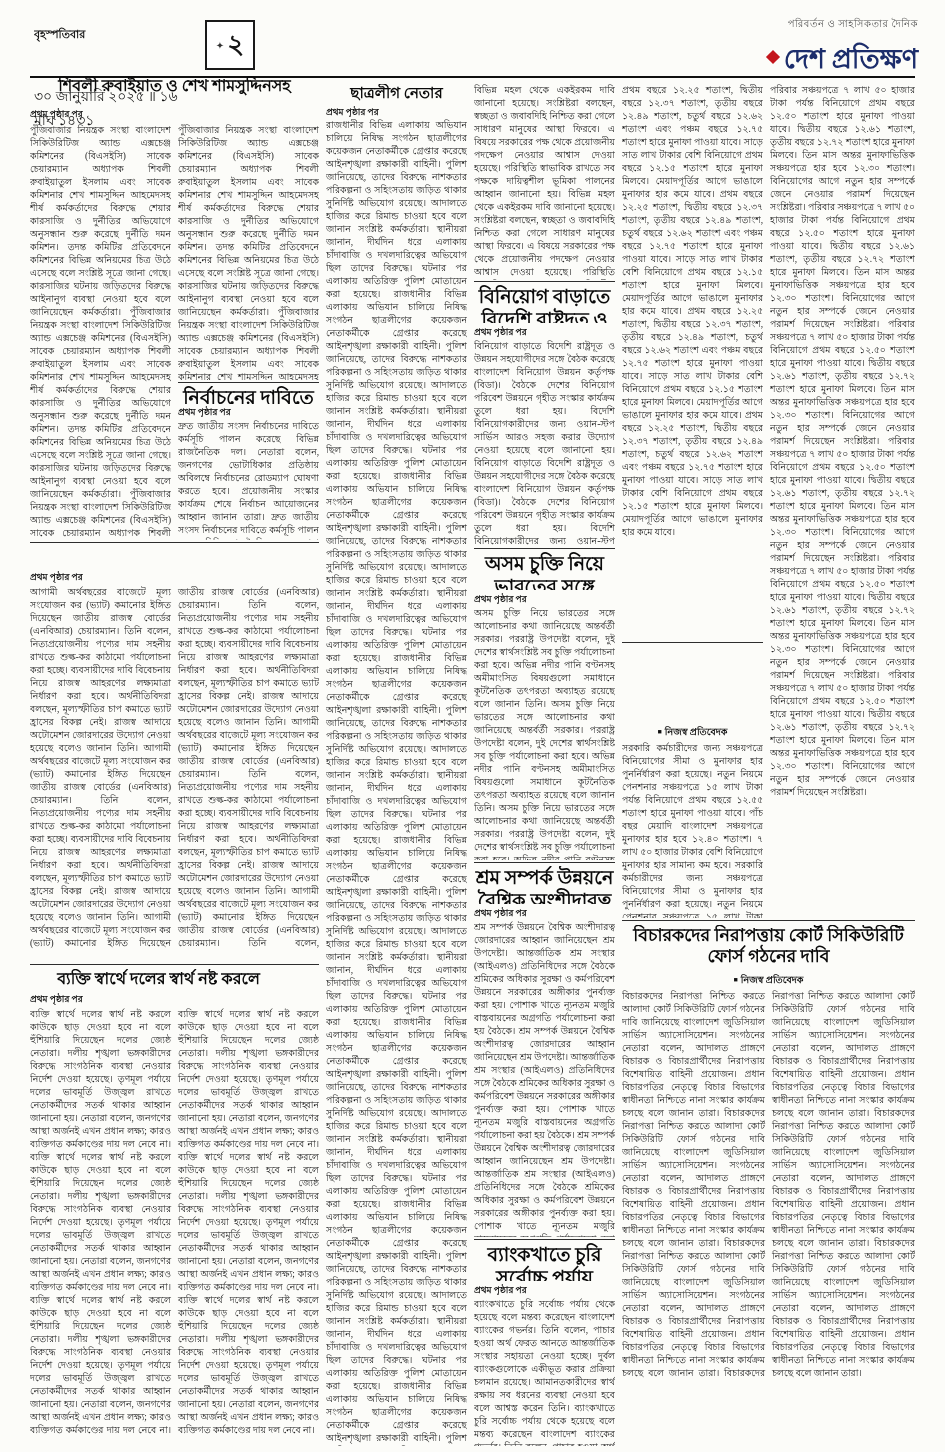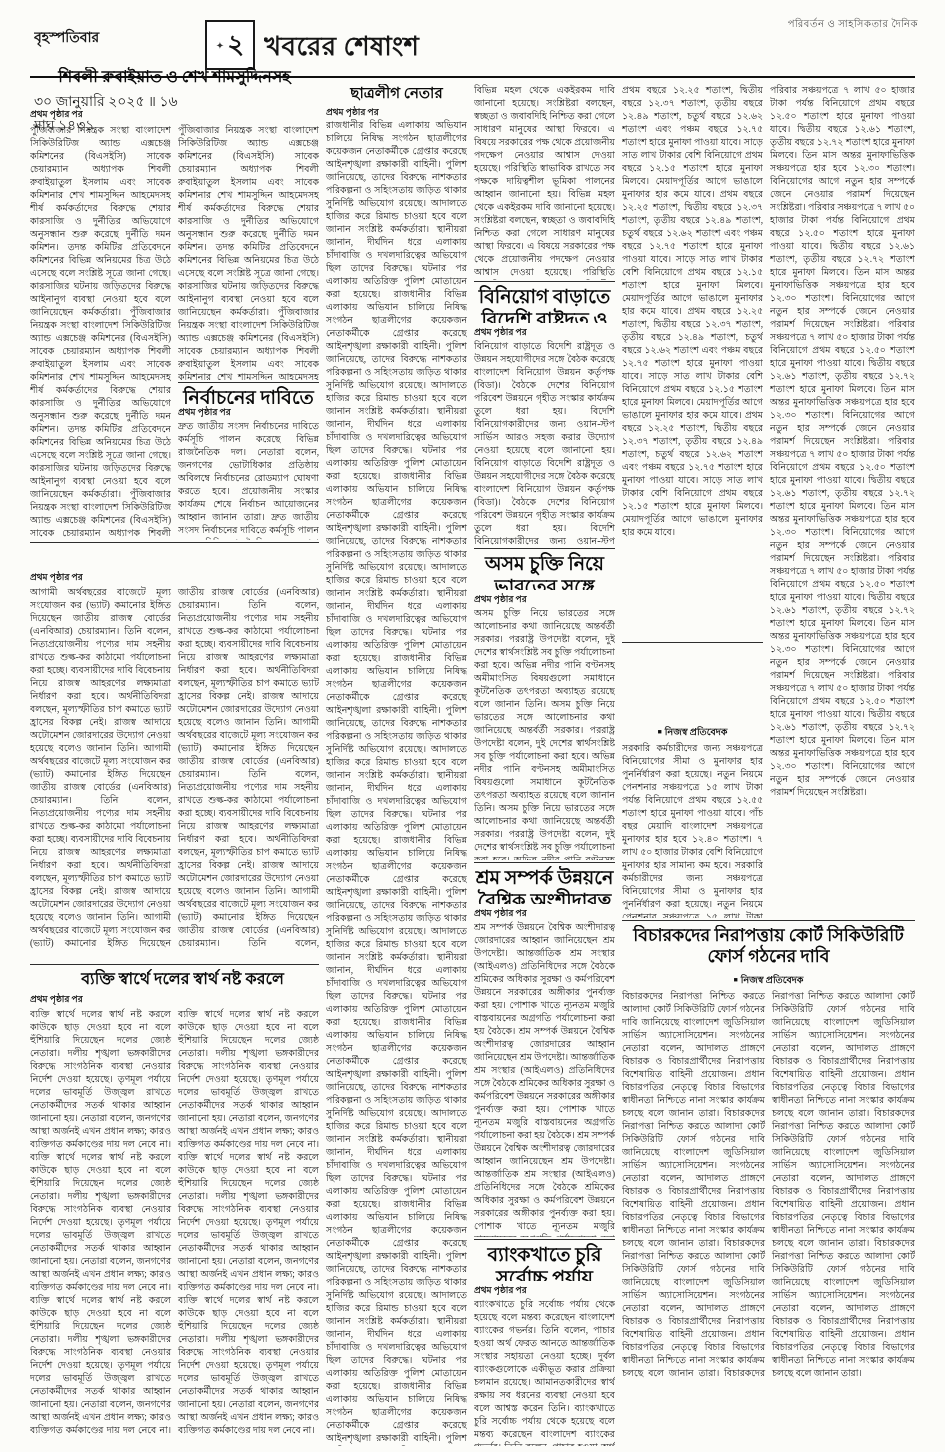--- a/index.html
+++ b/index.html
@@ -15,21 +15,21 @@
   .h16{font-size:16px;}
   .h15{font-size:15px;}
   .h14{font-size:19px;}
   .kicker{font-size:9px;font-weight:bold;text-align:left;color:#111;}
   .byline{font-size:9.5px;font-weight:bold;text-align:center;color:#111;}
   .byline .bullet{font-size:7px;vertical-align:1px;margin-right:3px;}
   .body{font-size:9.3px;line-height:13px;text-align:justify;color:#1d1d1d;}
   .cols2{column-count:2;column-gap:7px;}
   .rule{border-top:1px solid #2e2e2e;height:0;}
   .header-rule{border-top:2px solid #101010;height:0;}
-  .weekday{font-size:14px;font-weight:bold;}
+  .weekday{font-size:11px;font-weight:bold;}
   .dateline{font-size:14px;margin-top:40px;}
   .pagebox{
     position:absolute;left:205px;top:20px;width:46px;height:46px;
     border:2px solid #1a1a1a;display:flex;align-items:center;justify-content:center;gap:3px;
     background:#fff;
   }
   .pagenum{font-size:26px;font-weight:bold;line-height:1;}
   .ornament{font-size:10px;color:#333;}
   .section-title{font-size:26px;font-weight:bold;letter-spacing:0.5px;}
   .masthead{position:absolute;left:718px;top:16px;width:200px;text-align:right;}
@@ -51,44 +51,46 @@
   <div class="abs" style="left:34px;top:26px;width:160px;">
     <div class="weekday">বৃহস্পতিবার</div>
     <div class="dateline">৩০ জানুয়ারি ২০২৫ ॥ ১৬ মাঘ ১৪৩১</div>
   </div>
 
   <div class="pagebox">
     <span class="ornament">✦</span>
     <span class="pagenum">২</span>
   </div>
 
-  <div class="abs section-title" style="left:264px;top:26px;width:300px;">খবরের শেষাংশ</div>
 
   <div class="masthead">
     <div class="masthead-tagline">পরিবর্তন ও সাহসিকতার দৈনিক</div>
+    <div>
+      <span class="masthead-accent"></span><span class="masthead-title">দেশ প্রতিক্ষণ</span>
+    </div>
   </div>
 
   <div class="abs header-rule" style="left:30px;top:76px;width:885px;"></div>
 
-  <div class="abs headline h16" style="left:30px;top:67px;width:289px;height:22px;">শিবলী রুবাইয়াত ও শেখ শামসুদ্দিনসহ</div>
+  <div class="abs headline h16" style="left:30px;top:76px;width:289px;height:22px;">শিবলী রুবাইয়াত ও শেখ শামসুদ্দিনসহ</div>
   <div class="abs kicker" style="left:30px;top:107px;width:289px;height:13px;">প্রথম পৃষ্ঠার পর</div>
   <div class="abs body" style="left:30px;top:124px;width:141px;height:416px;">পুঁজিবাজার নিয়ন্ত্রক সংস্থা বাংলাদেশ সিকিউরিটিজ অ্যান্ড এক্সচেঞ্জ কমিশনের (বিএসইসি) সাবেক চেয়ারম্যান অধ্যাপক শিবলী রুবাইয়াতুল ইসলাম এবং সাবেক কমিশনার শেখ শামসুদ্দিন আহমেদসহ শীর্ষ কর্মকর্তাদের বিরুদ্ধে শেয়ার কারসাজি ও দুর্নীতির অভিযোগে অনুসন্ধান শুরু করেছে দুর্নীতি দমন কমিশন। তদন্ত কমিটির প্রতিবেদনে কমিশনের বিভিন্ন অনিয়মের চিত্র উঠে এসেছে বলে সংশ্লিষ্ট সূত্রে জানা গেছে। কারসাজির ঘটনায় জড়িতদের বিরুদ্ধে আইনানুগ ব্যবস্থা নেওয়া হবে বলে জানিয়েছেন কর্মকর্তারা। পুঁজিবাজার নিয়ন্ত্রক সংস্থা বাংলাদেশ সিকিউরিটিজ অ্যান্ড এক্সচেঞ্জ কমিশনের (বিএসইসি) সাবেক চেয়ারম্যান অধ্যাপক শিবলী রুবাইয়াতুল ইসলাম এবং সাবেক কমিশনার শেখ শামসুদ্দিন আহমেদসহ শীর্ষ কর্মকর্তাদের বিরুদ্ধে শেয়ার কারসাজি ও দুর্নীতির অভিযোগে অনুসন্ধান শুরু করেছে দুর্নীতি দমন কমিশন। তদন্ত কমিটির প্রতিবেদনে কমিশনের বিভিন্ন অনিয়মের চিত্র উঠে এসেছে বলে সংশ্লিষ্ট সূত্রে জানা গেছে। কারসাজির ঘটনায় জড়িতদের বিরুদ্ধে আইনানুগ ব্যবস্থা নেওয়া হবে বলে জানিয়েছেন কর্মকর্তারা। পুঁজিবাজার নিয়ন্ত্রক সংস্থা বাংলাদেশ সিকিউরিটিজ অ্যান্ড এক্সচেঞ্জ কমিশনের (বিএসইসি) সাবেক চেয়ারম্যান অধ্যাপক শিবলী রুবাইয়াতুল ইসলাম এবং সাবেক কমিশনার শেখ শামসুদ্দিন আহমেদসহ শীর্ষ কর্মকর্তাদের বিরুদ্ধে শেয়ার কারসাজি ও দুর্নীতির অভিযোগে অনুসন্ধান শুরু করেছে দুর্নীতি দমন কমিশন। তদন্ত কমিটির প্রতিবেদনে কমিশনের বিভিন্ন অনিয়মের চিত্র উঠে এসেছে বলে সংশ্লিষ্ট সূত্রে জানা গেছে। কারসাজির ঘটনায় জড়িতদের বিরুদ্ধে আইনানুগ ব্যবস্থা নেওয়া হবে বলে জানিয়েছেন কর্মকর্তারা।</div>
   <div class="abs body" style="left:178px;top:124px;width:141px;height:256px;">পুঁজিবাজার নিয়ন্ত্রক সংস্থা বাংলাদেশ সিকিউরিটিজ অ্যান্ড এক্সচেঞ্জ কমিশনের (বিএসইসি) সাবেক চেয়ারম্যান অধ্যাপক শিবলী রুবাইয়াতুল ইসলাম এবং সাবেক কমিশনার শেখ শামসুদ্দিন আহমেদসহ শীর্ষ কর্মকর্তাদের বিরুদ্ধে শেয়ার কারসাজি ও দুর্নীতির অভিযোগে অনুসন্ধান শুরু করেছে দুর্নীতি দমন কমিশন। তদন্ত কমিটির প্রতিবেদনে কমিশনের বিভিন্ন অনিয়মের চিত্র উঠে এসেছে বলে সংশ্লিষ্ট সূত্রে জানা গেছে। কারসাজির ঘটনায় জড়িতদের বিরুদ্ধে আইনানুগ ব্যবস্থা নেওয়া হবে বলে জানিয়েছেন কর্মকর্তারা। পুঁজিবাজার নিয়ন্ত্রক সংস্থা বাংলাদেশ সিকিউরিটিজ অ্যান্ড এক্সচেঞ্জ কমিশনের (বিএসইসি) সাবেক চেয়ারম্যান অধ্যাপক শিবলী রুবাইয়াতুল ইসলাম এবং সাবেক কমিশনার শেখ শামসুদ্দিন আহমেদসহ শীর্ষ কর্মকর্তাদের বিরুদ্ধে শেয়ার কারসাজি ও দুর্নীতির অভিযোগে অনুসন্ধান শুরু করেছে দুর্নীতি দমন কমিশন। তদন্ত কমিটির প্রতিবেদনে কমিশনের বিভিন্ন অনিয়মের চিত্র উঠে এসেছে বলে সংশ্লিষ্ট সূত্রে জানা গেছে। কারসাজির ঘটনায় জড়িতদের বিরুদ্ধে আইনানুগ ব্যবস্থা নেওয়া হবে বলে জানিয়েছেন কর্মকর্তারা।</div>
 
   <div class="abs rule" style="left:178px;top:382px;width:141px;"></div>
   <div class="abs headline h14" style="left:178px;top:386px;width:141px;height:18px;">নির্বাচনের দাবিতে</div>
   <div class="abs kicker" style="left:178px;top:405px;width:141px;height:12px;">প্রথম পৃষ্ঠার পর</div>
   <div class="abs body" style="left:178px;top:420px;width:141px;height:120px;">দ্রুত জাতীয় সংসদ নির্বাচনের দাবিতে কর্মসূচি পালন করেছে বিভিন্ন রাজনৈতিক দল। নেতারা বলেন, জনগণের ভোটাধিকার প্রতিষ্ঠায় অবিলম্বে নির্বাচনের রোডম্যাপ ঘোষণা করতে হবে। প্রয়োজনীয় সংস্কার কার্যক্রম শেষে নির্বাচন আয়োজনের আহ্বান জানান তারা। দ্রুত জাতীয় সংসদ নির্বাচনের দাবিতে কর্মসূচি পালন করেছে বিভিন্ন রাজনৈতিক দল। নেতারা বলেন, জনগণের ভোটাধিকার প্রতিষ্ঠায় অবিলম্বে নির্বাচনের রোডম্যাপ ঘোষণা করতে হবে। প্রয়োজনীয় সংস্কার কার্যক্রম শেষে নির্বাচন আয়োজনের আহ্বান জানান তারা।</div>
 
   <div class="abs rule" style="left:30px;top:542px;width:289px;"></div>
   <div class="abs kicker" style="left:30px;top:570px;width:289px;height:13px;">প্রথম পৃষ্ঠার পর</div>
   <div class="abs body cols2" style="left:30px;top:586px;width:289px;height:376px;">আগামী অর্থবছরের বাজেটে মূল্য সংযোজন কর (ভ্যাট) কমানোর ইঙ্গিত দিয়েছেন জাতীয় রাজস্ব বোর্ডের (এনবিআর) চেয়ারম্যান। তিনি বলেন, নিত্যপ্রয়োজনীয় পণ্যের দাম সহনীয় রাখতে শুল্ক-কর কাঠামো পর্যালোচনা করা হচ্ছে। ব্যবসায়ীদের দাবি বিবেচনায় নিয়ে রাজস্ব আহরণের লক্ষ্যমাত্রা নির্ধারণ করা হবে। অর্থনীতিবিদরা বলছেন, মূল্যস্ফীতির চাপ কমাতে ভ্যাট হ্রাসের বিকল্প নেই। রাজস্ব আদায়ে অটোমেশন জোরদারের উদ্যোগ নেওয়া হয়েছে বলেও জানান তিনি। আগামী অর্থবছরের বাজেটে মূল্য সংযোজন কর (ভ্যাট) কমানোর ইঙ্গিত দিয়েছেন জাতীয় রাজস্ব বোর্ডের (এনবিআর) চেয়ারম্যান। তিনি বলেন, নিত্যপ্রয়োজনীয় পণ্যের দাম সহনীয় রাখতে শুল্ক-কর কাঠামো পর্যালোচনা করা হচ্ছে। ব্যবসায়ীদের দাবি বিবেচনায় নিয়ে রাজস্ব আহরণের লক্ষ্যমাত্রা নির্ধারণ করা হবে। অর্থনীতিবিদরা বলছেন, মূল্যস্ফীতির চাপ কমাতে ভ্যাট হ্রাসের বিকল্প নেই। রাজস্ব আদায়ে অটোমেশন জোরদারের উদ্যোগ নেওয়া হয়েছে বলেও জানান তিনি। আগামী অর্থবছরের বাজেটে মূল্য সংযোজন কর (ভ্যাট) কমানোর ইঙ্গিত দিয়েছেন জাতীয় রাজস্ব বোর্ডের (এনবিআর) চেয়ারম্যান। তিনি বলেন, নিত্যপ্রয়োজনীয় পণ্যের দাম সহনীয় রাখতে শুল্ক-কর কাঠামো পর্যালোচনা করা হচ্ছে। ব্যবসায়ীদের দাবি বিবেচনায় নিয়ে রাজস্ব আহরণের লক্ষ্যমাত্রা নির্ধারণ করা হবে। অর্থনীতিবিদরা বলছেন, মূল্যস্ফীতির চাপ কমাতে ভ্যাট হ্রাসের বিকল্প নেই। রাজস্ব আদায়ে অটোমেশন জোরদারের উদ্যোগ নেওয়া হয়েছে বলেও জানান তিনি। আগামী অর্থবছরের বাজেটে মূল্য সংযোজন কর (ভ্যাট) কমানোর ইঙ্গিত দিয়েছেন জাতীয় রাজস্ব বোর্ডের (এনবিআর) চেয়ারম্যান। তিনি বলেন, নিত্যপ্রয়োজনীয় পণ্যের দাম সহনীয় রাখতে শুল্ক-কর কাঠামো পর্যালোচনা করা হচ্ছে। ব্যবসায়ীদের দাবি বিবেচনায় নিয়ে রাজস্ব আহরণের লক্ষ্যমাত্রা নির্ধারণ করা হবে। অর্থনীতিবিদরা বলছেন, মূল্যস্ফীতির চাপ কমাতে ভ্যাট হ্রাসের বিকল্প নেই। রাজস্ব আদায়ে অটোমেশন জোরদারের উদ্যোগ নেওয়া হয়েছে বলেও জানান তিনি। আগামী অর্থবছরের বাজেটে মূল্য সংযোজন কর (ভ্যাট) কমানোর ইঙ্গিত দিয়েছেন জাতীয় রাজস্ব বোর্ডের (এনবিআর) চেয়ারম্যান। তিনি বলেন, নিত্যপ্রয়োজনীয় পণ্যের দাম সহনীয় রাখতে শুল্ক-কর কাঠামো পর্যালোচনা করা হচ্ছে। ব্যবসায়ীদের দাবি বিবেচনায় নিয়ে রাজস্ব আহরণের লক্ষ্যমাত্রা নির্ধারণ করা হবে। অর্থনীতিবিদরা বলছেন, মূল্যস্ফীতির চাপ কমাতে ভ্যাট হ্রাসের বিকল্প নেই। রাজস্ব আদায়ে অটোমেশন জোরদারের উদ্যোগ নেওয়া হয়েছে বলেও জানান তিনি।</div>
 
   <div class="abs rule" style="left:30px;top:964px;width:289px;"></div>
-  <div class="abs headline h16" style="left:38px;top:969px;width:289px;height:22px;">ব্যক্তি স্বার্থে দলের স্বার্থ নষ্ট করলে</div>
+  <div class="abs headline h16" style="left:14px;top:969px;width:289px;height:22px;">ব্যক্তি স্বার্থে দলের স্বার্থ নষ্ট করলে</div>
   <div class="abs kicker" style="left:30px;top:992px;width:289px;height:13px;">প্রথম পৃষ্ঠার পর</div>
   <div class="abs body cols2" style="left:30px;top:1008px;width:289px;height:438px;">ব্যক্তি স্বার্থে দলের স্বার্থ নষ্ট করলে কাউকে ছাড় দেওয়া হবে না বলে হুঁশিয়ারি দিয়েছেন দলের জ্যেষ্ঠ নেতারা। দলীয় শৃঙ্খলা ভঙ্গকারীদের বিরুদ্ধে সাংগঠনিক ব্যবস্থা নেওয়ার নির্দেশ দেওয়া হয়েছে। তৃণমূল পর্যায়ে দলের ভাবমূর্তি উজ্জ্বল রাখতে নেতাকর্মীদের সতর্ক থাকার আহ্বান জানানো হয়। নেতারা বলেন, জনগণের আস্থা অর্জনই এখন প্রধান লক্ষ্য; কারও ব্যক্তিগত কর্মকাণ্ডের দায় দল নেবে না। ব্যক্তি স্বার্থে দলের স্বার্থ নষ্ট করলে কাউকে ছাড় দেওয়া হবে না বলে হুঁশিয়ারি দিয়েছেন দলের জ্যেষ্ঠ নেতারা। দলীয় শৃঙ্খলা ভঙ্গকারীদের বিরুদ্ধে সাংগঠনিক ব্যবস্থা নেওয়ার নির্দেশ দেওয়া হয়েছে। তৃণমূল পর্যায়ে দলের ভাবমূর্তি উজ্জ্বল রাখতে নেতাকর্মীদের সতর্ক থাকার আহ্বান জানানো হয়। নেতারা বলেন, জনগণের আস্থা অর্জনই এখন প্রধান লক্ষ্য; কারও ব্যক্তিগত কর্মকাণ্ডের দায় দল নেবে না। ব্যক্তি স্বার্থে দলের স্বার্থ নষ্ট করলে কাউকে ছাড় দেওয়া হবে না বলে হুঁশিয়ারি দিয়েছেন দলের জ্যেষ্ঠ নেতারা। দলীয় শৃঙ্খলা ভঙ্গকারীদের বিরুদ্ধে সাংগঠনিক ব্যবস্থা নেওয়ার নির্দেশ দেওয়া হয়েছে। তৃণমূল পর্যায়ে দলের ভাবমূর্তি উজ্জ্বল রাখতে নেতাকর্মীদের সতর্ক থাকার আহ্বান জানানো হয়। নেতারা বলেন, জনগণের আস্থা অর্জনই এখন প্রধান লক্ষ্য; কারও ব্যক্তিগত কর্মকাণ্ডের দায় দল নেবে না। ব্যক্তি স্বার্থে দলের স্বার্থ নষ্ট করলে কাউকে ছাড় দেওয়া হবে না বলে হুঁশিয়ারি দিয়েছেন দলের জ্যেষ্ঠ নেতারা। দলীয় শৃঙ্খলা ভঙ্গকারীদের বিরুদ্ধে সাংগঠনিক ব্যবস্থা নেওয়ার নির্দেশ দেওয়া হয়েছে। তৃণমূল পর্যায়ে দলের ভাবমূর্তি উজ্জ্বল রাখতে নেতাকর্মীদের সতর্ক থাকার আহ্বান জানানো হয়। নেতারা বলেন, জনগণের আস্থা অর্জনই এখন প্রধান লক্ষ্য; কারও ব্যক্তিগত কর্মকাণ্ডের দায় দল নেবে না। ব্যক্তি স্বার্থে দলের স্বার্থ নষ্ট করলে কাউকে ছাড় দেওয়া হবে না বলে হুঁশিয়ারি দিয়েছেন দলের জ্যেষ্ঠ নেতারা। দলীয় শৃঙ্খলা ভঙ্গকারীদের বিরুদ্ধে সাংগঠনিক ব্যবস্থা নেওয়ার নির্দেশ দেওয়া হয়েছে। তৃণমূল পর্যায়ে দলের ভাবমূর্তি উজ্জ্বল রাখতে নেতাকর্মীদের সতর্ক থাকার আহ্বান জানানো হয়। নেতারা বলেন, জনগণের আস্থা অর্জনই এখন প্রধান লক্ষ্য; কারও ব্যক্তিগত কর্মকাণ্ডের দায় দল নেবে না। ব্যক্তি স্বার্থে দলের স্বার্থ নষ্ট করলে কাউকে ছাড় দেওয়া হবে না বলে হুঁশিয়ারি দিয়েছেন দলের জ্যেষ্ঠ নেতারা। দলীয় শৃঙ্খলা ভঙ্গকারীদের বিরুদ্ধে সাংগঠনিক ব্যবস্থা নেওয়ার নির্দেশ দেওয়া হয়েছে। তৃণমূল পর্যায়ে দলের ভাবমূর্তি উজ্জ্বল রাখতে নেতাকর্মীদের সতর্ক থাকার আহ্বান জানানো হয়। নেতারা বলেন, জনগণের আস্থা অর্জনই এখন প্রধান লক্ষ্য; কারও ব্যক্তিগত কর্মকাণ্ডের দায় দল নেবে না।</div>
 
   <div class="abs headline h15" style="left:326px;top:84px;width:141px;height:20px;">ছাত্রলীগ নেতার</div>
   <div class="abs kicker" style="left:326px;top:105px;width:141px;height:12px;">প্রথম পৃষ্ঠার পর</div>
   <div class="abs body" style="left:326px;top:119px;width:141px;height:1327px;">রাজধানীর বিভিন্ন এলাকায় অভিযান চালিয়ে নিষিদ্ধ সংগঠন ছাত্রলীগের কয়েকজন নেতাকর্মীকে গ্রেপ্তার করেছে আইনশৃঙ্খলা রক্ষাকারী বাহিনী। পুলিশ জানিয়েছে, তাদের বিরুদ্ধে নাশকতার পরিকল্পনা ও সহিংসতায় জড়িত থাকার সুনির্দিষ্ট অভিযোগ রয়েছে। আদালতে হাজির করে রিমান্ড চাওয়া হবে বলে জানান সংশ্লিষ্ট কর্মকর্তারা। স্থানীয়রা জানান, দীর্ঘদিন ধরে এলাকায় চাঁদাবাজি ও দখলদারিত্বের অভিযোগ ছিল তাদের বিরুদ্ধে। ঘটনার পর এলাকায় অতিরিক্ত পুলিশ মোতায়েন করা হয়েছে। রাজধানীর বিভিন্ন এলাকায় অভিযান চালিয়ে নিষিদ্ধ সংগঠন ছাত্রলীগের কয়েকজন নেতাকর্মীকে গ্রেপ্তার করেছে আইনশৃঙ্খলা রক্ষাকারী বাহিনী। পুলিশ জানিয়েছে, তাদের বিরুদ্ধে নাশকতার পরিকল্পনা ও সহিংসতায় জড়িত থাকার সুনির্দিষ্ট অভিযোগ রয়েছে। আদালতে হাজির করে রিমান্ড চাওয়া হবে বলে জানান সংশ্লিষ্ট কর্মকর্তারা। স্থানীয়রা জানান, দীর্ঘদিন ধরে এলাকায় চাঁদাবাজি ও দখলদারিত্বের অভিযোগ ছিল তাদের বিরুদ্ধে। ঘটনার পর এলাকায় অতিরিক্ত পুলিশ মোতায়েন করা হয়েছে। রাজধানীর বিভিন্ন এলাকায় অভিযান চালিয়ে নিষিদ্ধ সংগঠন ছাত্রলীগের কয়েকজন নেতাকর্মীকে গ্রেপ্তার করেছে আইনশৃঙ্খলা রক্ষাকারী বাহিনী। পুলিশ জানিয়েছে, তাদের বিরুদ্ধে নাশকতার পরিকল্পনা ও সহিংসতায় জড়িত থাকার সুনির্দিষ্ট অভিযোগ রয়েছে। আদালতে হাজির করে রিমান্ড চাওয়া হবে বলে জানান সংশ্লিষ্ট কর্মকর্তারা। স্থানীয়রা জানান, দীর্ঘদিন ধরে এলাকায় চাঁদাবাজি ও দখলদারিত্বের অভিযোগ ছিল তাদের বিরুদ্ধে। ঘটনার পর এলাকায় অতিরিক্ত পুলিশ মোতায়েন করা হয়েছে। রাজধানীর বিভিন্ন এলাকায় অভিযান চালিয়ে নিষিদ্ধ সংগঠন ছাত্রলীগের কয়েকজন নেতাকর্মীকে গ্রেপ্তার করেছে আইনশৃঙ্খলা রক্ষাকারী বাহিনী। পুলিশ জানিয়েছে, তাদের বিরুদ্ধে নাশকতার পরিকল্পনা ও সহিংসতায় জড়িত থাকার সুনির্দিষ্ট অভিযোগ রয়েছে। আদালতে হাজির করে রিমান্ড চাওয়া হবে বলে জানান সংশ্লিষ্ট কর্মকর্তারা। স্থানীয়রা জানান, দীর্ঘদিন ধরে এলাকায় চাঁদাবাজি ও দখলদারিত্বের অভিযোগ ছিল তাদের বিরুদ্ধে। ঘটনার পর এলাকায় অতিরিক্ত পুলিশ মোতায়েন করা হয়েছে। রাজধানীর বিভিন্ন এলাকায় অভিযান চালিয়ে নিষিদ্ধ সংগঠন ছাত্রলীগের কয়েকজন নেতাকর্মীকে গ্রেপ্তার করেছে আইনশৃঙ্খলা রক্ষাকারী বাহিনী। পুলিশ জানিয়েছে, তাদের বিরুদ্ধে নাশকতার পরিকল্পনা ও সহিংসতায় জড়িত থাকার সুনির্দিষ্ট অভিযোগ রয়েছে। আদালতে হাজির করে রিমান্ড চাওয়া হবে বলে জানান সংশ্লিষ্ট কর্মকর্তারা। স্থানীয়রা জানান, দীর্ঘদিন ধরে এলাকায় চাঁদাবাজি ও দখলদারিত্বের অভিযোগ ছিল তাদের বিরুদ্ধে। ঘটনার পর এলাকায় অতিরিক্ত পুলিশ মোতায়েন করা হয়েছে। রাজধানীর বিভিন্ন এলাকায় অভিযান চালিয়ে নিষিদ্ধ সংগঠন ছাত্রলীগের কয়েকজন নেতাকর্মীকে গ্রেপ্তার করেছে আইনশৃঙ্খলা রক্ষাকারী বাহিনী। পুলিশ জানিয়েছে, তাদের বিরুদ্ধে নাশকতার পরিকল্পনা ও সহিংসতায় জড়িত থাকার সুনির্দিষ্ট অভিযোগ রয়েছে। আদালতে হাজির করে রিমান্ড চাওয়া হবে বলে জানান সংশ্লিষ্ট কর্মকর্তারা। স্থানীয়রা জানান, দীর্ঘদিন ধরে এলাকায় চাঁদাবাজি ও দখলদারিত্বের অভিযোগ ছিল তাদের বিরুদ্ধে। ঘটনার পর এলাকায় অতিরিক্ত পুলিশ মোতায়েন করা হয়েছে। রাজধানীর বিভিন্ন এলাকায় অভিযান চালিয়ে নিষিদ্ধ সংগঠন ছাত্রলীগের কয়েকজন নেতাকর্মীকে গ্রেপ্তার করেছে আইনশৃঙ্খলা রক্ষাকারী বাহিনী। পুলিশ জানিয়েছে, তাদের বিরুদ্ধে নাশকতার পরিকল্পনা ও সহিংসতায় জড়িত থাকার সুনির্দিষ্ট অভিযোগ রয়েছে। আদালতে হাজির করে রিমান্ড চাওয়া হবে বলে জানান সংশ্লিষ্ট কর্মকর্তারা। স্থানীয়রা জানান, দীর্ঘদিন ধরে এলাকায় চাঁদাবাজি ও দখলদারিত্বের অভিযোগ ছিল তাদের বিরুদ্ধে। ঘটনার পর এলাকায় অতিরিক্ত পুলিশ মোতায়েন করা হয়েছে। রাজধানীর বিভিন্ন এলাকায় অভিযান চালিয়ে নিষিদ্ধ সংগঠন ছাত্রলীগের কয়েকজন নেতাকর্মীকে গ্রেপ্তার করেছে আইনশৃঙ্খলা রক্ষাকারী বাহিনী। পুলিশ জানিয়েছে, তাদের বিরুদ্ধে নাশকতার পরিকল্পনা ও সহিংসতায় জড়িত থাকার সুনির্দিষ্ট অভিযোগ রয়েছে। আদালতে হাজির করে রিমান্ড চাওয়া হবে বলে জানান সংশ্লিষ্ট কর্মকর্তারা। স্থানীয়রা জানান, দীর্ঘদিন ধরে এলাকায় চাঁদাবাজি ও দখলদারিত্বের অভিযোগ ছিল তাদের বিরুদ্ধে। ঘটনার পর এলাকায় অতিরিক্ত পুলিশ মোতায়েন করা হয়েছে। রাজধানীর বিভিন্ন এলাকায় অভিযান চালিয়ে নিষিদ্ধ সংগঠন ছাত্রলীগের কয়েকজন নেতাকর্মীকে গ্রেপ্তার করেছে আইনশৃঙ্খলা রক্ষাকারী বাহিনী। পুলিশ জানিয়েছে, তাদের বিরুদ্ধে নাশকতার পরিকল্পনা ও সহিংসতায় জড়িত থাকার সুনির্দিষ্ট অভিযোগ রয়েছে। আদালতে হাজির করে রিমান্ড চাওয়া হবে বলে জানান সংশ্লিষ্ট কর্মকর্তারা। স্থানীয়রা জানান, দীর্ঘদিন ধরে এলাকায় চাঁদাবাজি ও দখলদারিত্বের অভিযোগ ছিল তাদের বিরুদ্ধে। ঘটনার পর এলাকায় অতিরিক্ত পুলিশ মোতায়েন করা হয়েছে।</div>
 
   <div class="abs body" style="left:474px;top:84px;width:141px;height:196px;">বিভিন্ন মহল থেকে একইরকম দাবি জানানো হয়েছে। সংশ্লিষ্টরা বলছেন, স্বচ্ছতা ও জবাবদিহি নিশ্চিত করা গেলে সাধারণ মানুষের আস্থা ফিরবে। এ বিষয়ে সরকারের পক্ষ থেকে প্রয়োজনীয় পদক্ষেপ নেওয়ার আশ্বাস দেওয়া হয়েছে। পরিস্থিতি স্বাভাবিক রাখতে সব পক্ষকে দায়িত্বশীল ভূমিকা পালনের আহ্বান জানানো হয়। বিভিন্ন মহল থেকে একইরকম দাবি জানানো হয়েছে। সংশ্লিষ্টরা বলছেন, স্বচ্ছতা ও জবাবদিহি নিশ্চিত করা গেলে সাধারণ মানুষের আস্থা ফিরবে। এ বিষয়ে সরকারের পক্ষ থেকে প্রয়োজনীয় পদক্ষেপ নেওয়ার আশ্বাস দেওয়া হয়েছে। পরিস্থিতি স্বাভাবিক রাখতে সব পক্ষকে দায়িত্বশীল ভূমিকা পালনের আহ্বান জানানো হয়।</div>
 
   <div class="abs rule" style="left:474px;top:281px;width:141px;"></div>

